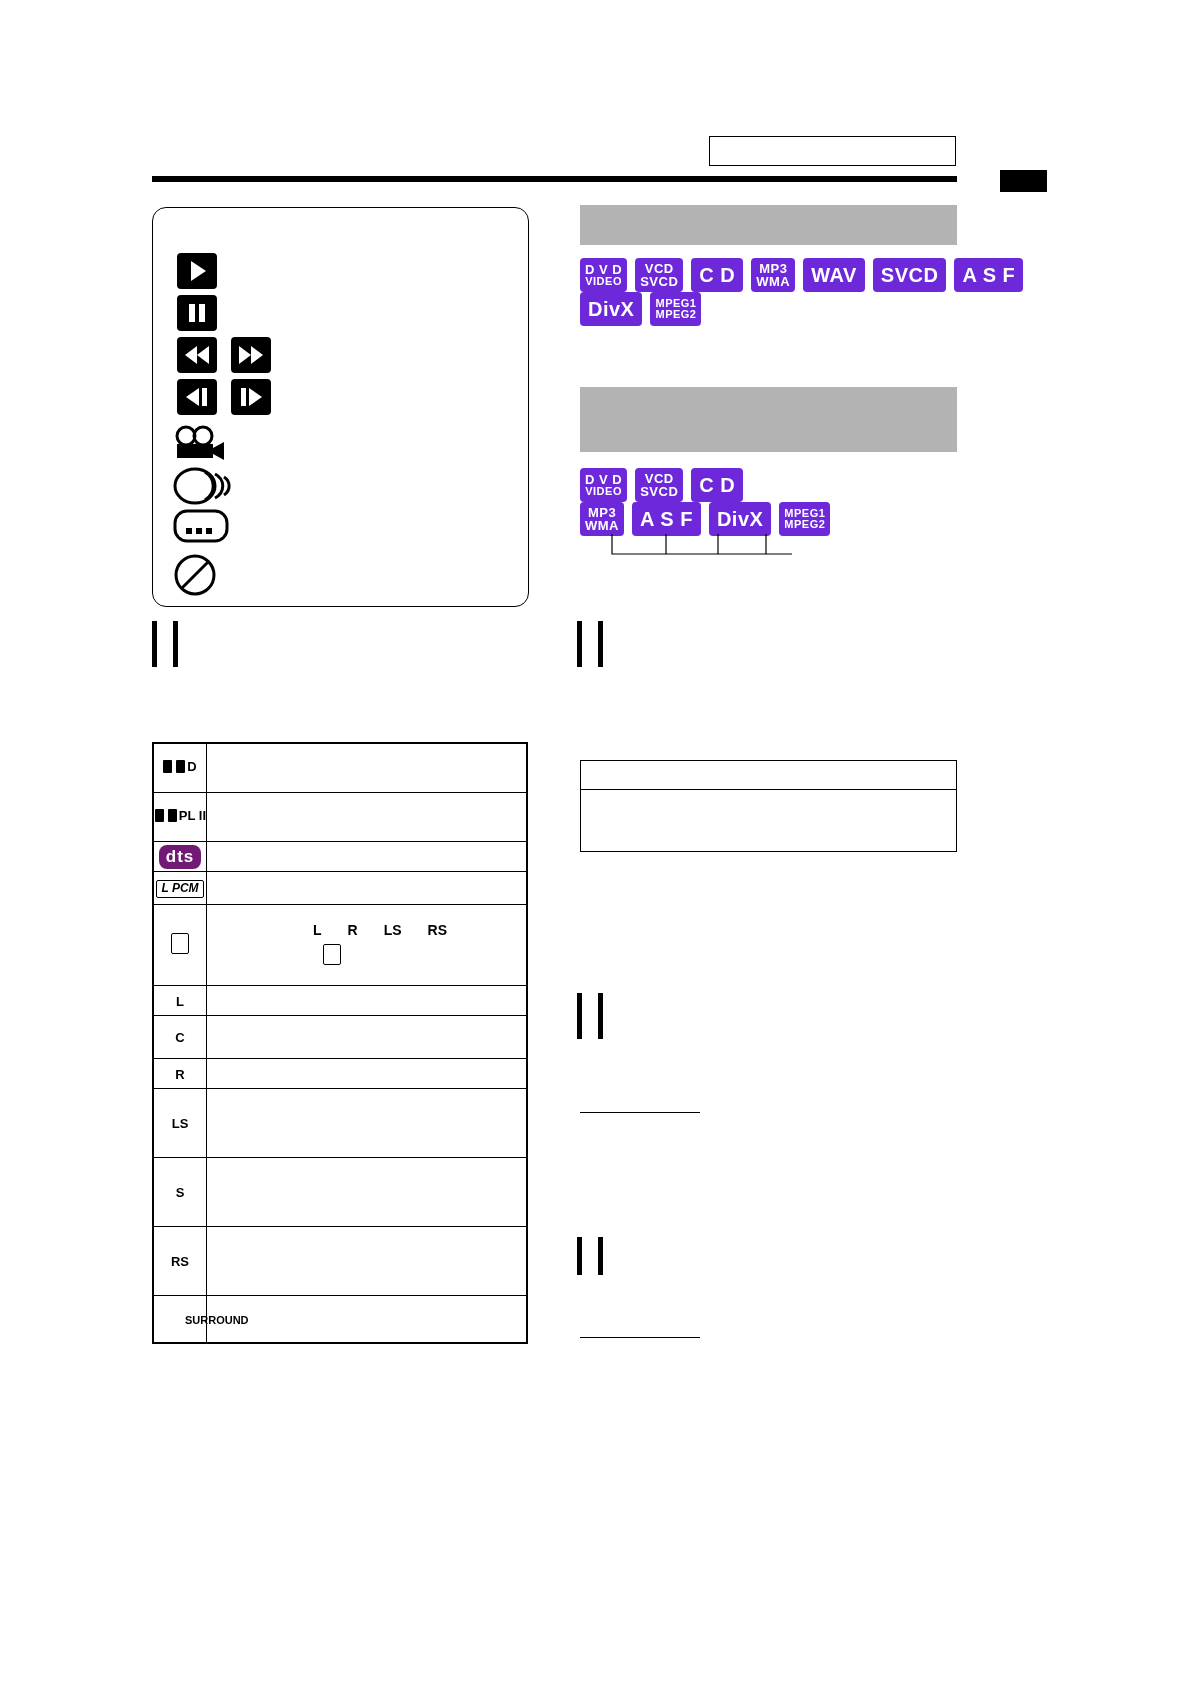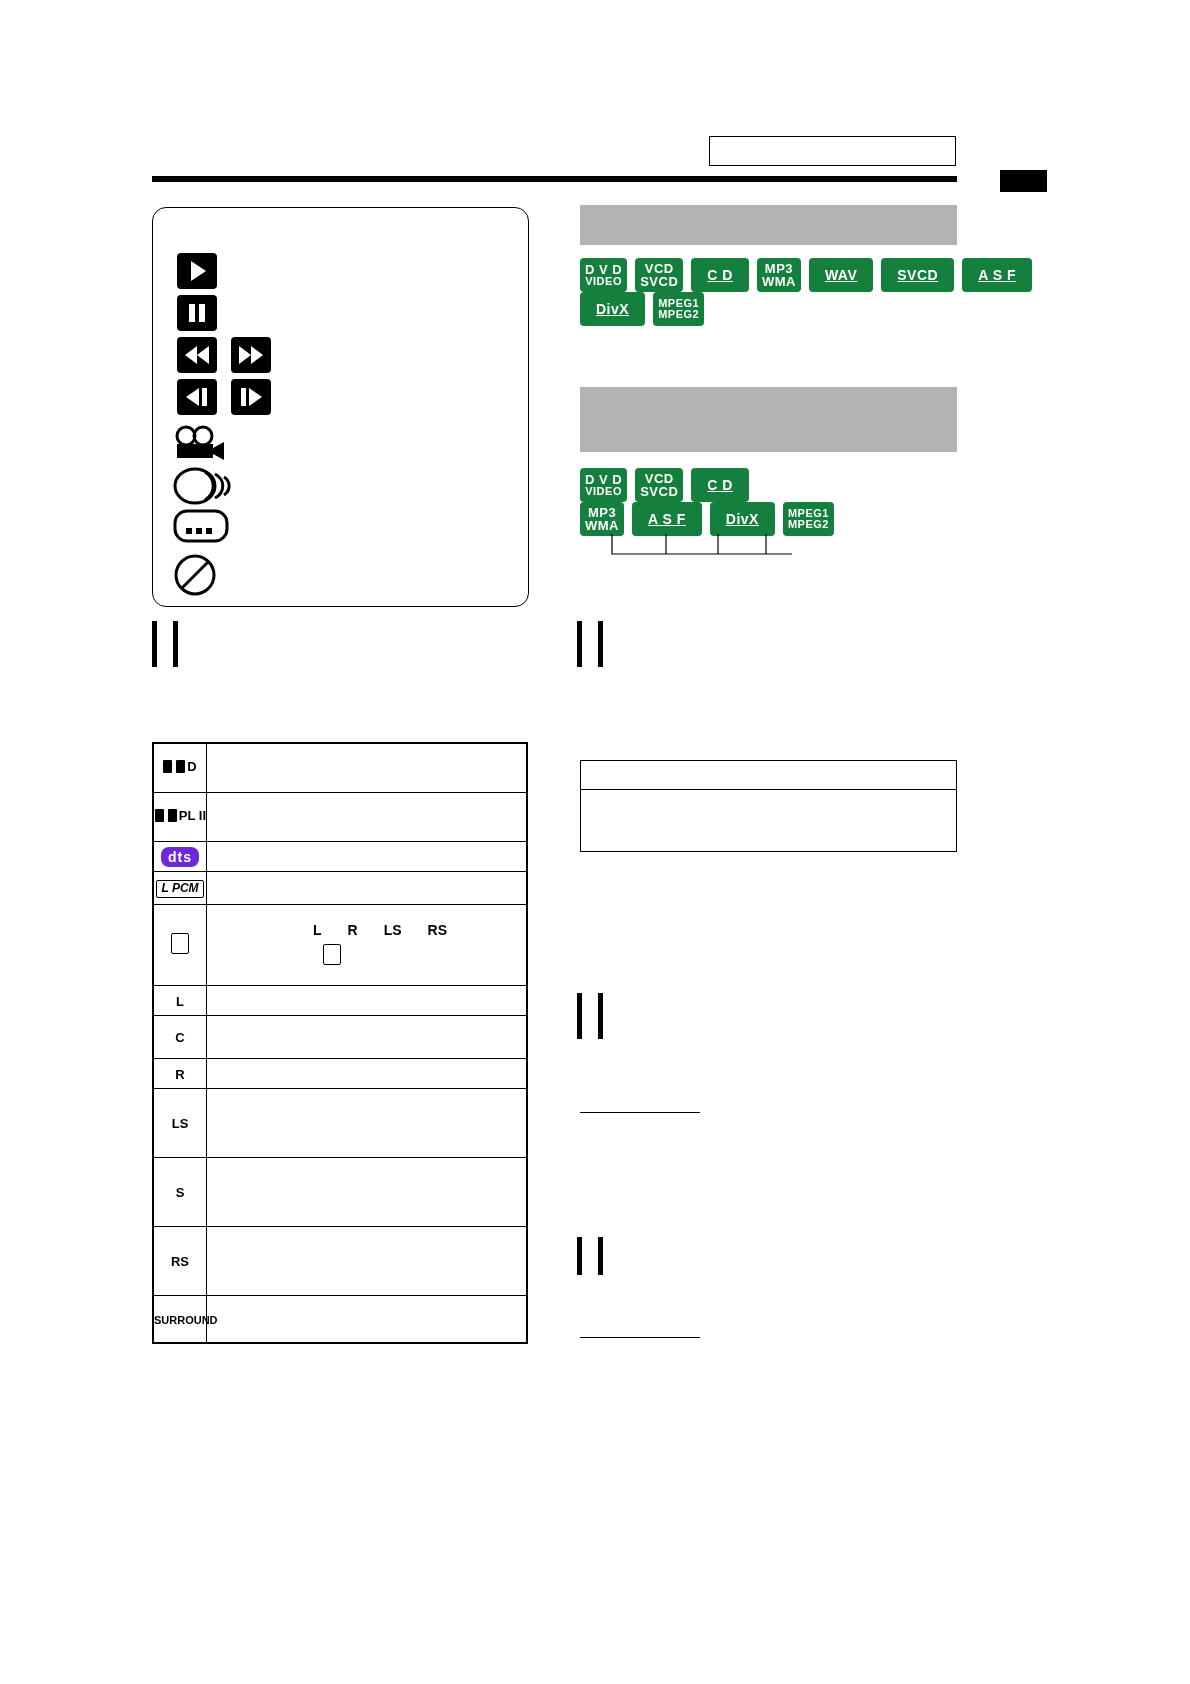--- a/index.html
+++ b/index.html
@@ -186,41 +186,40 @@
     position: absolute;
     background: #b3b3b3;
   }
 
   
   .badge {
     display: inline-flex;
     flex-direction: column;
     align-items: center;
     justify-content: center;
-    background: #15803d;
+    background: #6d28d9;
     color: #fff;
     border-radius: 4px;
     font-weight: bold;
     letter-spacing: 0.5px;
     text-align: center;
   }
   .badge .l1, .badge .l2 {
     display: block;
     line-height: 1.0;
   }
   .badge-2line {
     height: 30px;
     padding: 2px 5px;
     font-size: 13px;
   }
   .badge-1line {
     height: 30px;
-    padding: 2px 16px;
-    font-size: 14px;
-    text-decoration: underline;
+    padding: 2px 8px;
+    font-size: 20px;
   }
   .badge-sm {
     font-size: 11px;
   }
   .badge-row {
     position: absolute;
     display: flex;
     align-items: center;
     gap: 8px;
   }
@@ -313,23 +312,23 @@
     font-size: 12px;
     font-weight: bold;
     line-height: 1.1;
   }
   .plain-label {
     font-size: 13px;
     font-weight: bold;
   }
   .dts-mark {
     display: inline-block;
-    background: #6d28d9;
+    background: #701a75;
     color: #fff;
-    font-size: 14px;
+    font-size: 17px;
     font-weight: bold;
     padding: 2px 7px;
     border-radius: 8px;
     letter-spacing: 1px;
   }
   .empty-square {
     display: inline-block;
     width: 16px;
     height: 19px;
     border: 1.5px solid #000;
@@ -508,21 +507,21 @@
           </td>
           <td class="c2"></td>
         </tr>
         <tr>
           <td class="c1" style="height:68px;">
             <span class="plain-label">RS</span>
           </td>
           <td class="c2"></td>
         </tr>
         <tr>
-          <td class="c1" style="height:46px;">
+          <td class="c1" style="height:46px;padding-left:31px;">
             <span style="font-size:11px;font-weight:bold;">SURROUND</span>
           </td>
           <td class="c2"></td>
         </tr>
       </tbody>
     </table>
   </div>
 
   <div class="grey-band" style="left:580px; top:205px; width:377px; height:40px;">
     <span></span>

